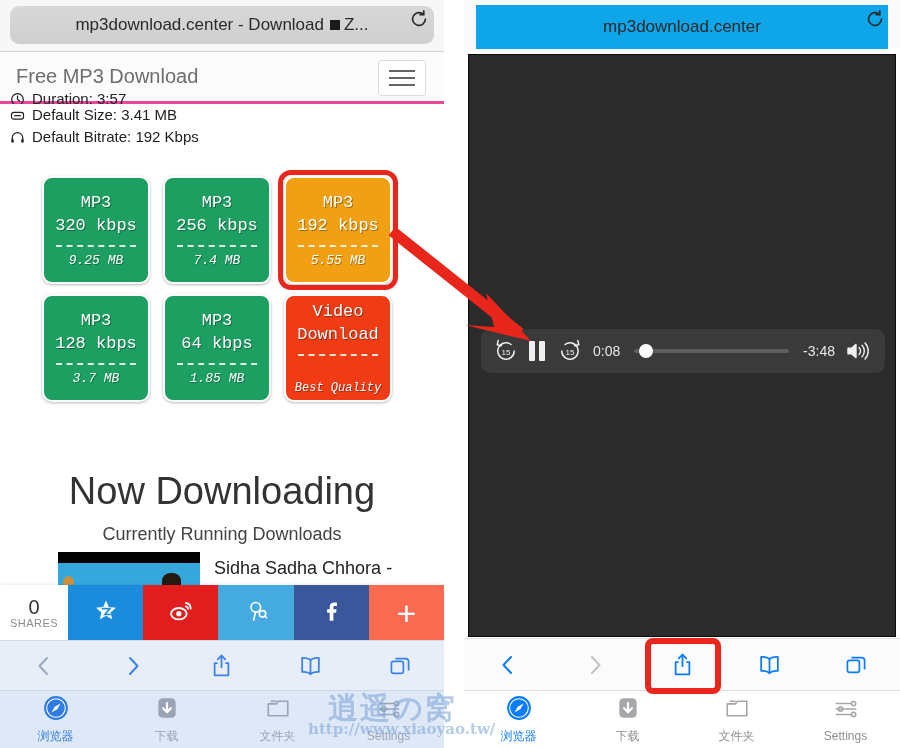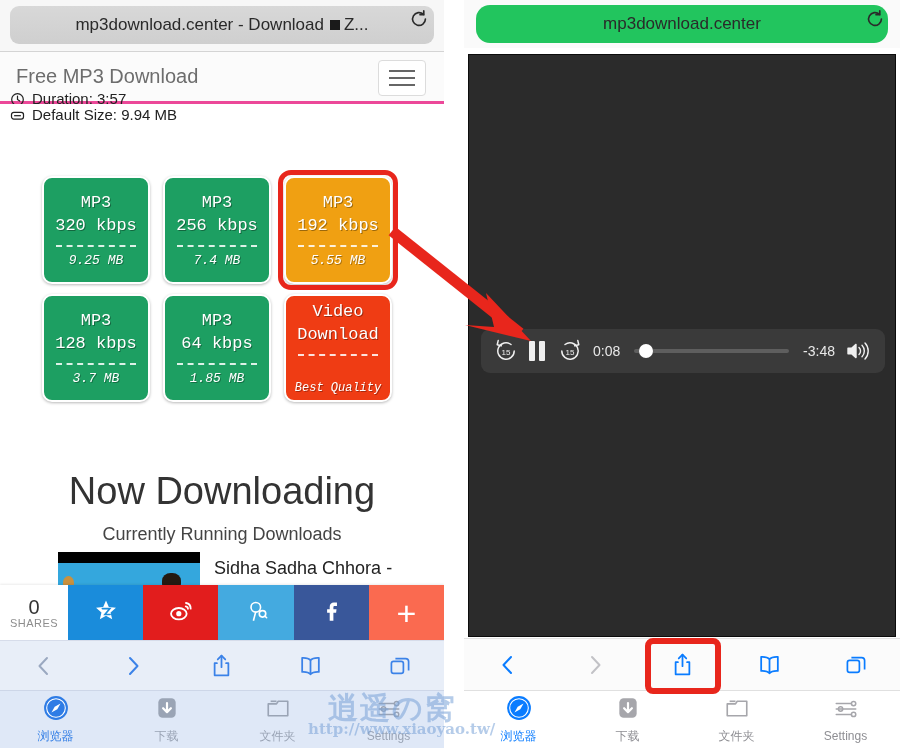--- a/index.html
+++ b/index.html
@@ -188,22 +188,22 @@
   
   .panel-right {
     position: absolute; left: 464px; top: 0;
     width: 436px; height: 748px; background: #ffffff; overflow: hidden;
   }
   .r-urlbar-wrap {
     position: absolute; left: 0; top: 0; width: 436px; height: 48px;
     background: #fafafa;
   }
   .r-urlbar {
-    position: absolute; left: 12px; top: 5px; width: 412px; height: 38px;
-    background: #22c55e; border-radius: 14px;
+    position: absolute; left: 12px; top: 5px; width: 412px; height: 44px;
+    background: #0ea5e9; border-radius: 0;
     display: flex; align-items: center; justify-content: center;
   }
   .r-urlbar .utext { font-size: 17px; color: #2a2a2a; }
   .r-reload { position: absolute; right: 14px; top: 8px; width: 22px; height: 22px; }
 
   .video-area {
     position: absolute; left: 4px; top: 54px;
     width: 428px; height: 583px;
     background: #2b2b2b;
     border: 1px solid #0c0c0c;
@@ -317,21 +317,31 @@
         </span>
         <span>Duration: 3:57</span>
       </div>
       <div class="meta-row">
         <span class="meta-ic">
           <svg viewBox="0 0 16 16" width="15" height="15" fill="none" stroke="#222" stroke-width="1.3">
               <rect x="1.6" y="4.6" width="12.8" height="7.2" rx="2.4"></rect>
               <path d="M4.4 8.2h7.2"></path>
             </svg>
         </span>
-        <span>Default Size: 9.94 MB</span>
+        <span>Default Size: 3.41 MB</span>
+      </div>
+      <div class="meta-row">
+        <span class="meta-ic">
+          <svg viewBox="0 0 16 16" width="15" height="15" fill="none" stroke="#222" stroke-width="1.3">
+              <path d="M2.4 10.6V8.4a5.6 5.6 0 0 1 11.2 0v2.2"></path>
+              <rect x="1.4" y="9.6" width="2.6" height="4" rx="1.2" fill="#222" stroke="none"></rect>
+              <rect x="12" y="9.6" width="2.6" height="4" rx="1.2" fill="#222" stroke="none"></rect>
+            </svg>
+        </span>
+        <span>Default Bitrate: 192 Kbps</span>
       </div>
     </div>
 
     <div class="btn-grid">
       <div class="btn-row">
 
         <div class="dlbtn-slot">
           <div class="dlbtn" style="background: rgb(29, 159, 98);">
             <span class="l1">MP3</span>
             <span class="l2">320 kbps</span>

